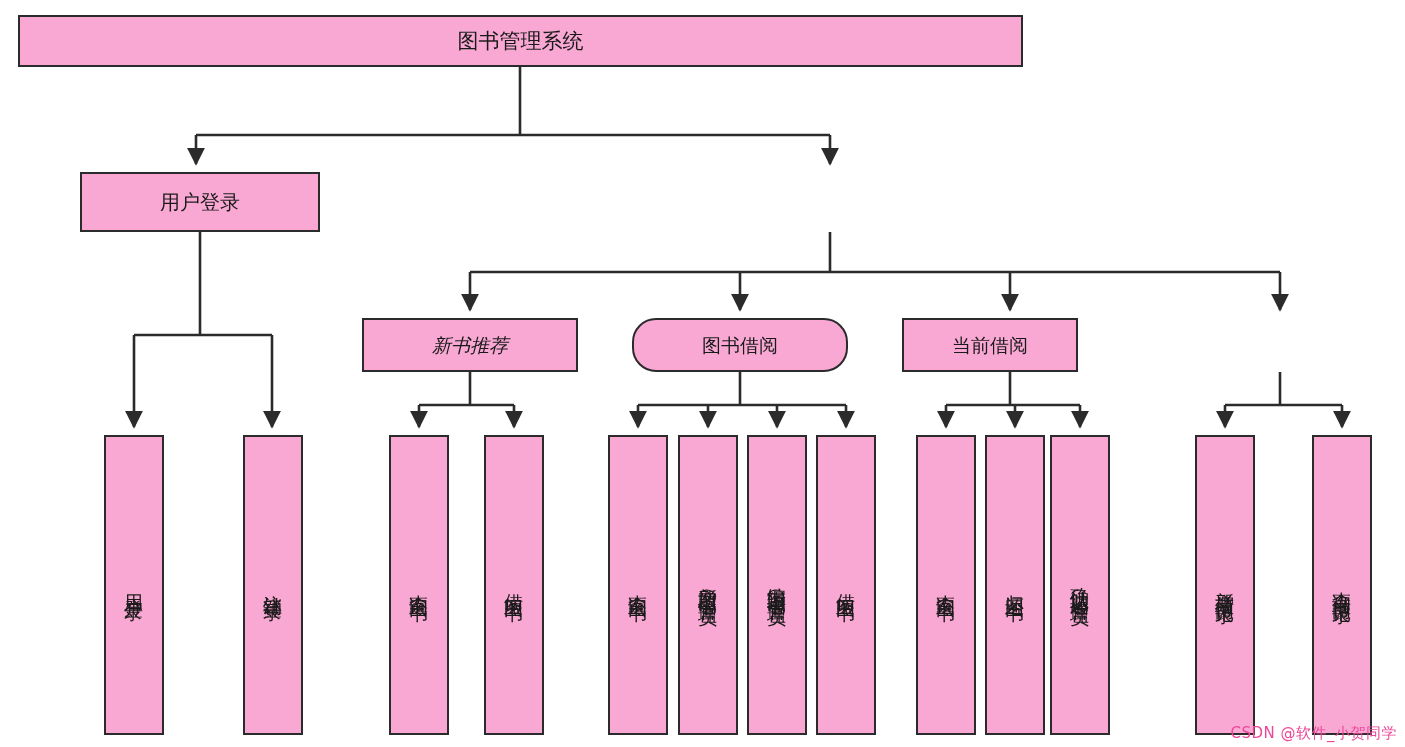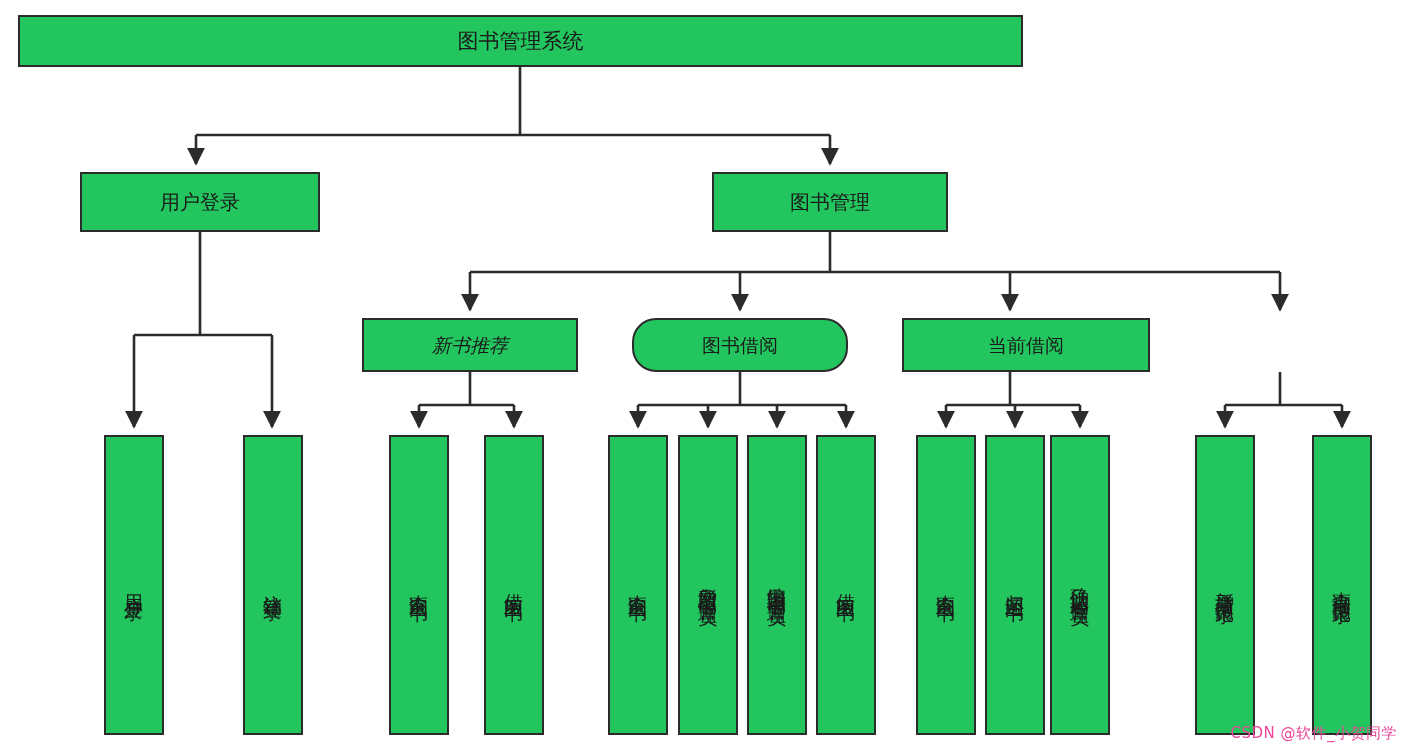--- a/index.html
+++ b/index.html
@@ -22,21 +22,21 @@
     left: 0;
     top: 0;
     width: 1405px;
     height: 747px;
     pointer-events: none;
   }
   .node {
     position: absolute;
     box-sizing: border-box;
     border: 2px solid #2b2b2b;
-    background: #22c55e;
+    background: #f9a8d4;
     display: flex;
     align-items: center;
     justify-content: center;
     color: #1a1a1a;
     z-index: 2;
   }
   .node.root {
     font-size: 21px;
   }
   .node.lvl1 {
@@ -126,31 +126,28 @@
     </g>
   </svg>
 
   <div class="node root" id="node-root" style="left: 18px; top: 15px; width: 1005px; height: 52px;">
     <span class="hlabel">图书管理系统</span>
   </div>
 
   <div class="node lvl1" id="lvl1-0" style="left: 80px; top: 172px; width: 240px; height: 60px;">
     <span class="hlabel">用户登录</span>
   </div>
-  <div class="node lvl1" id="lvl1-1" style="left: 712px; top: 172px; width: 236px; height: 60px;">
-    <span class="hlabel">图书管理</span>
-  </div>
 
   <div class="node lvl2" id="lvl2-0" style="left: 362px; top: 318px; width: 216px; height: 54px; font-style: italic;">
     <span class="hlabel">新书推荐</span>
   </div>
   <div class="node lvl2" id="lvl2-1" style="left: 632px; top: 318px; width: 216px; height: 54px; border-radius: 24px;">
     <span class="hlabel">图书借阅</span>
   </div>
-  <div class="node lvl2" id="lvl2-2" style="left: 902px; top: 318px; width: 248px; height: 54px;">
+  <div class="node lvl2" id="lvl2-2" style="left: 902px; top: 318px; width: 176px; height: 54px;">
     <span class="hlabel">当前借阅</span>
   </div>
 
   <div class="node leaf" id="leaf-0" style="left: 104px; top: 435px; width: 60px; height: 300px;">
     <span class="vlabel">用户登录</span>
   </div>
   <div class="node leaf" id="leaf-1" style="left: 243px; top: 435px; width: 60px; height: 300px;">
     <span class="vlabel">注销登录</span>
   </div>
   <div class="node leaf" id="leaf-2" style="left: 389px; top: 435px; width: 60px; height: 300px;">

